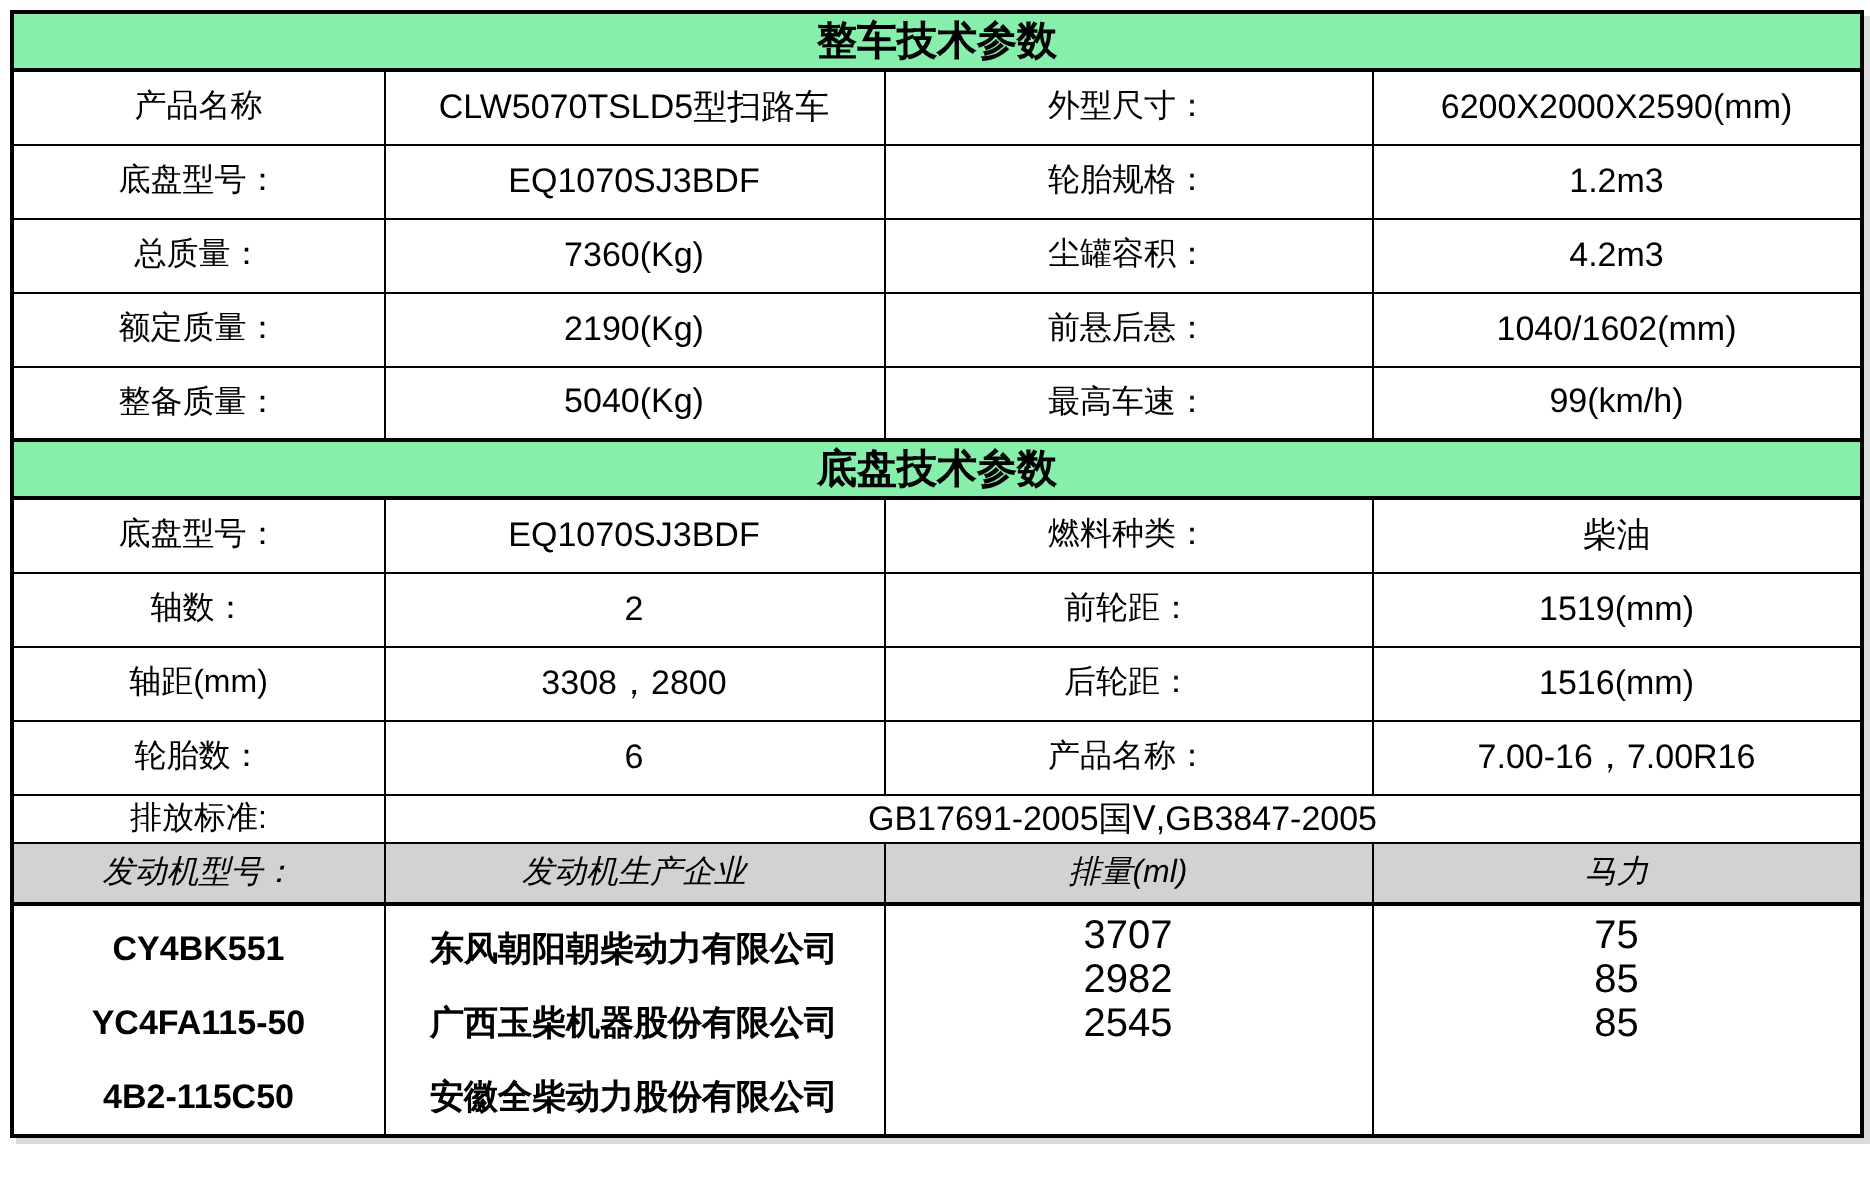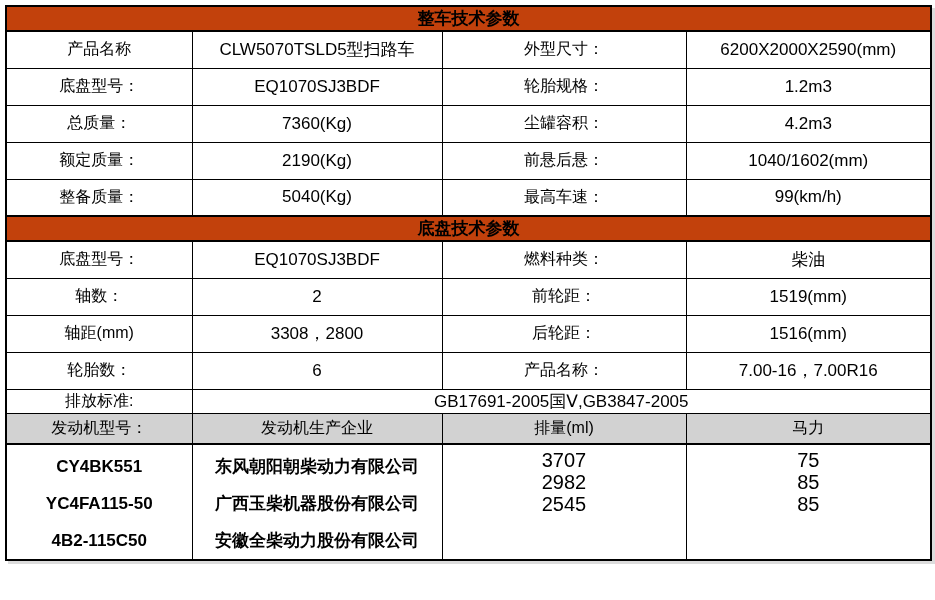--- a/index.html
+++ b/index.html
@@ -36,31 +36,31 @@
 
   td {
     border: 1px solid #000000;
     text-align: center;
     vertical-align: middle;
     padding: 0 2px;
     overflow: hidden;
     white-space: nowrap;
   }
   tr.r-sec td {
-    background: #c2410c;
+    background: #86efac;
     font-weight: bold;
-    font-size: 17px;
+    font-size: 20px;
     border-top-width: 2px;
     border-bottom-width: 2px;
   }
   tr.r-sec1 { height: 23px; }
   tr.r-sec2 { height: 21px; }
   tr.r-body { height: 37px; }
   tr.r-emis { height: 23px; }
-  tr.r-enghead { height: 31px; }
+  tr.r-enghead { height: 31px; font-style: italic; }
   tr.r-enghead td {
     background: #d2d2d2;
     font-size: 16px;
     border-bottom-width: 2px;
   }
   tr.r-engblock { height: 116px; }
 
   td.lbl { font-size: 16px; }
   td.val { font-size: 17px; margin-top: 44px; }
 

